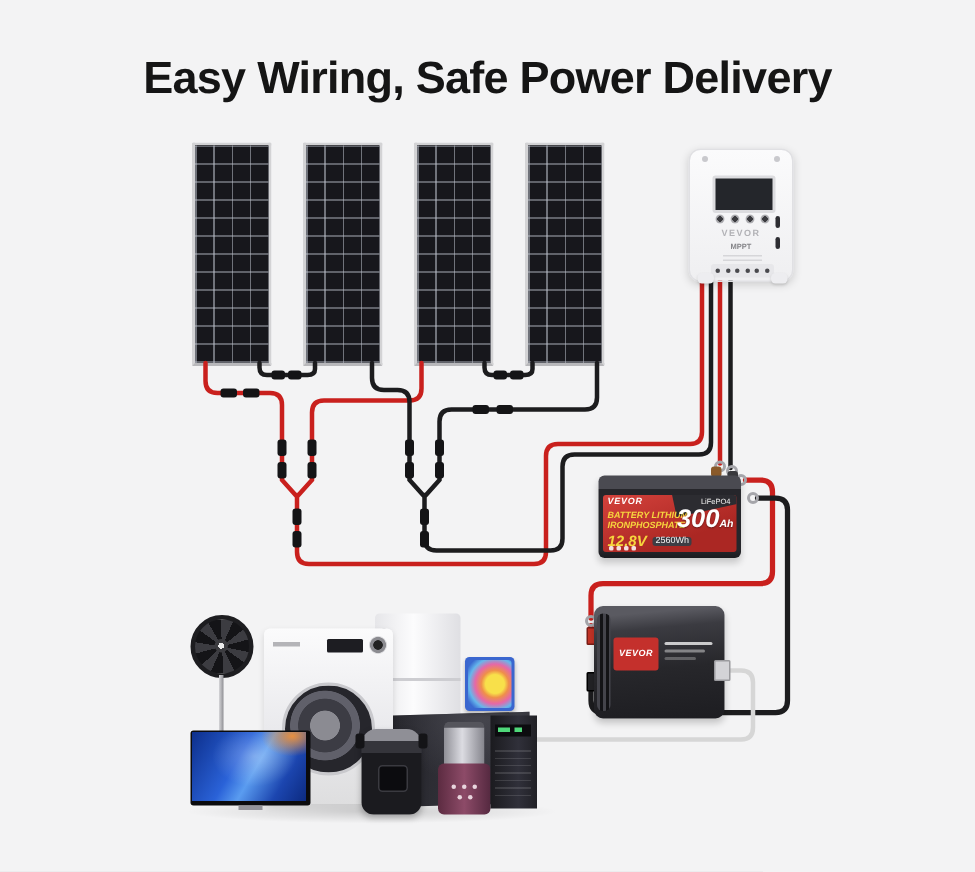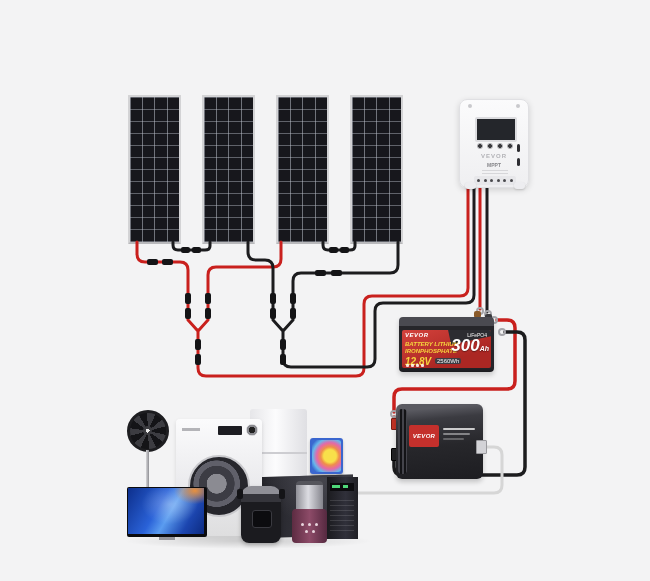--- a/index.html
+++ b/index.html
@@ -132,20 +132,21 @@
   .micro-display{left:212px;top:78px;width:24px;height:8px;background:#0c0c0f;}
   .micro-g{top:80px;height:3px;background:#4fd87a;}
   .micro-vents{left:212px;top:95px;width:24px;height:34px;
       background:repeating-linear-gradient(to bottom,rgba(255,255,255,.12) 0 1px,transparent 1px 5px);}
 </style>
 </head>
 <body>
 
 <div id="canvas">
 
+  <div class="title">Easy Wiring, Safe Power Delivery</div>
 
   <div class="panel p1"></div>
   <div class="panel p2"></div>
   <div class="panel p3"></div>
   <div class="panel p4"></div>
 
   <svg class="wires" width="650" height="581" viewBox="0 0 650 581">
     <g class="wire" stroke-width="3" stroke-linecap="round" stroke="#c9201d">
       <path d="M137,242 V254 Q137,262 145,262 H180 Q188,262 188,270 V320 L197,330"></path>
       <path d="M281,242 V259 Q281,267 273,267 H216 Q208,267 208,275 V320 L199,330"></path>

